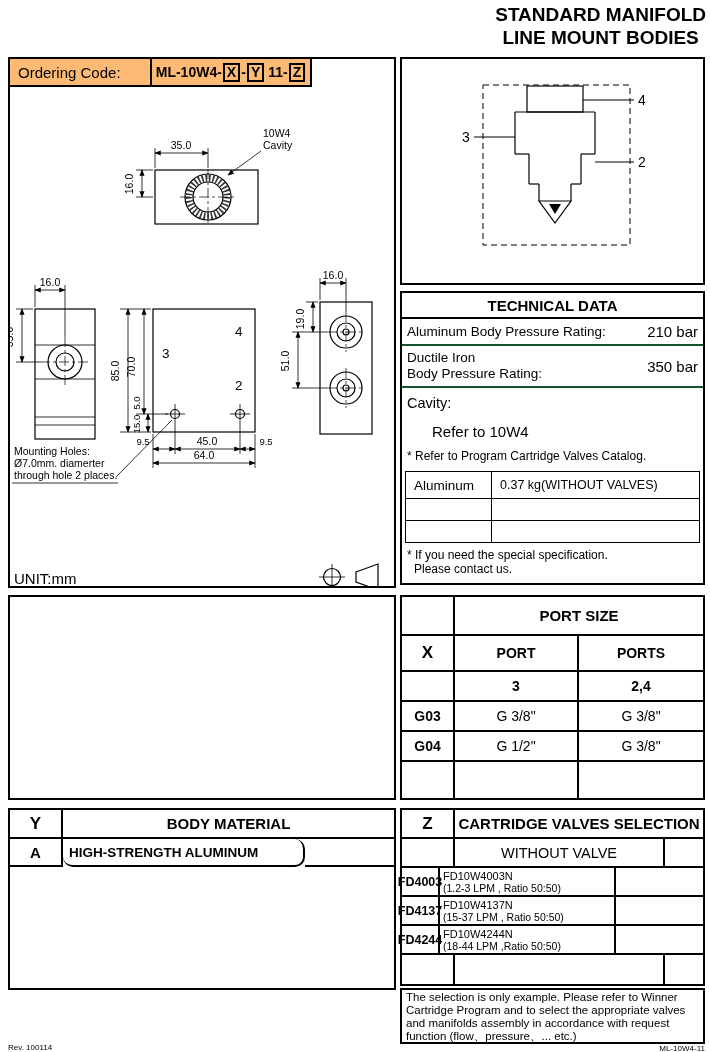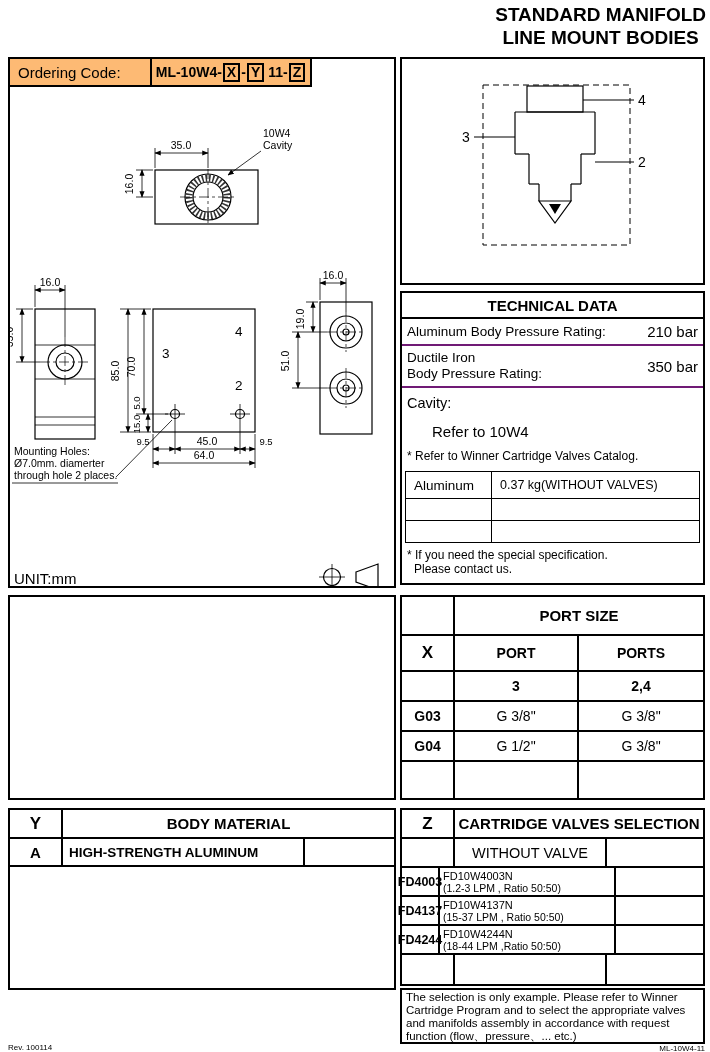--- a/index.html
+++ b/index.html
@@ -36,21 +36,21 @@
   .portt { font-size:13.5px; }
   .unitt { font-size:15px; }
   .ol { fill:none; stroke:#000; stroke-width:1.2; }
   .tl { fill:none; stroke:#000; stroke-width:0.8; }
   .cl { fill:none; stroke:#000; stroke-width:0.7; stroke-dasharray:10 3 3 3; }
 
   
   .td-title { height:26px; border-bottom:2px solid #000; display:flex; align-items:center;
     justify-content:center; font-weight:bold; font-size:15px; }
   .td-row { display:flex; justify-content:space-between; align-items:center;
-    padding:0 5px; border-bottom:2px solid #701a75; font-size:13.5px;gap:20px; }
+    padding:0 5px; border-bottom:2px solid #14532d; font-size:13.5px;gap:20px; }
   .td-row .val { font-size:15px; }
   .td-cavity { padding:7px 5px 0 5px; font-size:14.5px; }
   .td-refer { margin:12px 0 0 30px; font-size:15px; }
   .td-note { margin:9px 0 0 5px; font-size:12px; }
   .wtable { margin:8px 3px 0 3px; border:1.5px solid #000; }
   .wrow { display:flex; height:24px; }
   .wrow + .wrow { border-top:1.5px solid #000; }
   .wc1 { width:86px; border-right:1.5px solid #000; display:flex; align-items:center;
     padding-left:8px; font-size:13.5px; }
   .wc2 { flex:1; display:flex; align-items:center; padding-left:8px; font-size:12.5px; }
@@ -63,27 +63,27 @@
   .ps-title { font-weight:bold; font-size:15px; }
   .ps-x { font-weight:bold; font-size:17px; }
   .ps-h { font-weight:bold; font-size:14px; }
   .ps-code { font-weight:bold; font-size:14px; }
   .ps-v { font-size:14px; }
 
   
   .ym-y, .z-z { width:53px; font-weight:bold; font-size:17px; }
   .ym-title { flex:1; font-weight:bold; font-size:15px; }
   .ym-a { width:53px; font-weight:bold; font-size:15px; }
-  .ym-mat { width:242px; font-weight:bold; font-size:13.5px; justify-content:flex-start; padding-left:6px; }
+  .ym-mat { width:242px; font-weight:bold; font-size:13.5px; justify-content:flex-start; padding-left:6px;border-radius:10px; }
   .ym-sp, .z-sp { flex:1; }
 
   
   .z-title { flex:1; font-weight:bold; font-size:15px; }
   .z-c1 { width:53px; }
-  .z-c2 { width:152px; }
+  .z-c2 { width:210px; }
   .z-wv { font-size:14.5px; }
   .z-code { width:38px; font-weight:bold; font-size:12.5px; }
   .z-desc { width:176px; display:flex; flex-direction:column; justify-content:center;
     padding:1px 3px; }
   .z-model { font-size:11px; line-height:12px; }
   .z-spec { font-size:10.5px; line-height:12px; }
   .rowf { display:flex; }
 
   .notebox { border:2px solid #000; padding:1px 4px; font-size:11.5px; line-height:13px; }
   .tiny { font-size:8px; }
@@ -270,21 +270,21 @@
     </div>
     <div class="td-row" style="height:42px;">
       <span style="line-height:16px;">
         <span style="display:block;">Ductile Iron</span>
         <span style="display:block;">Body Pressure Rating:</span>
       </span>
       <span class="val">350 bar</span>
     </div>
     <div class="td-cavity">Cavity:</div>
     <div class="td-refer">Refer to 10W4</div>
-    <div class="td-note">* Refer to Winner Cartridge Valves Catalog.</div>
+    <div class="td-note">* Refer to Program Cartridge Valves Catalog.</div>
     <div class="wtable">
       <div class="wrow" style="height:26px;">
         <div class="wc1">Aluminum</div>
         <div class="wc2">0.37 kg(WITHOUT VALVES)</div>
       </div>
       <div class="wrow" style="height:22px;">
         <div class="wc1"></div>
         <div class="wc2"></div>
       </div>
       <div class="wrow" style="height:22px;">

